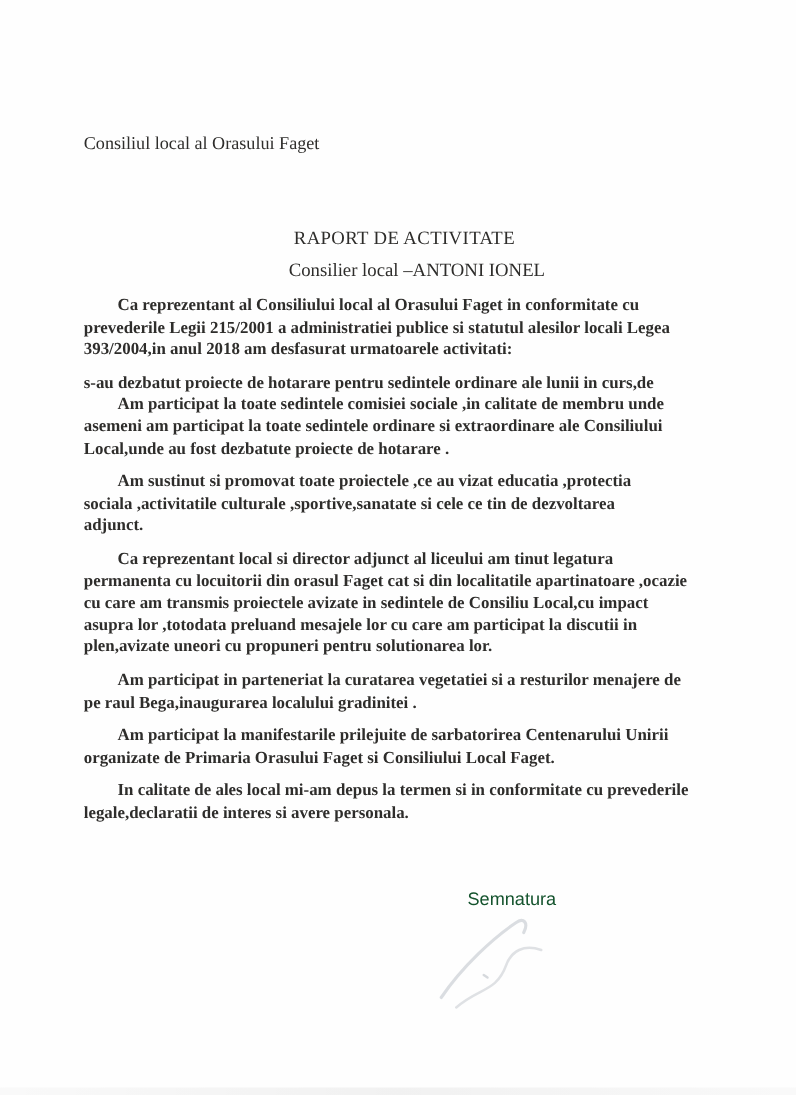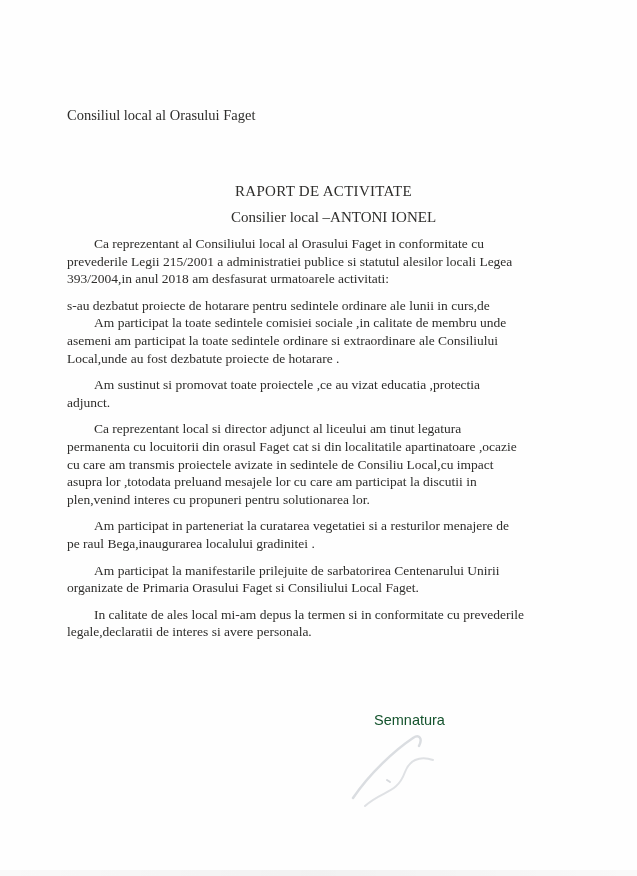--- a/index.html
+++ b/index.html
@@ -45,20 +45,21 @@
   .body-text {
     position: absolute;
     top: 235px;
     left: 67px;
     width: 540px;
     font-size: 13.5px;
     line-height: 17.6px;
   }
   .para {
     margin: 0 0 9px 0;
+    font-weight: bold;
   }
   .line {
     white-space: nowrap;
   }
   .line.first {
     padding-left: 27px;
   }
   .para.last-para .line.first {
     padding-left: 38px;
   }
@@ -108,29 +109,30 @@
 
     <div class="para">
       <div class="line">s-au dezbatut proiecte de hotarare pentru sedintele ordinare ale lunii in curs,de</div>
       <div class="line first">Am participat la toate sedintele comisiei sociale ,in calitate de membru unde</div>
       <div class="line">asemeni am participat la toate sedintele ordinare si extraordinare  ale Consiliului</div>
       <div class="line">Local,unde au fost dezbatute proiecte de hotarare .</div>
     </div>
 
     <div class="para">
       <div class="line first">Am sustinut si promovat toate proiectele ,ce au vizat educatia ,protectia</div>
+      <div class="line">sociala ,activitatile culturale ,sportive,sanatate si cele ce tin de dezvoltarea</div>
       <div class="line">adjunct.</div>
     </div>
 
     <div class="para">
       <div class="line first">Ca reprezentant local si director adjunct al liceului am tinut legatura</div>
       <div class="line">permanenta cu locuitorii din orasul Faget cat si din localitatile apartinatoare ,ocazie</div>
       <div class="line">cu care am transmis proiectele avizate  in sedintele de Consiliu Local,cu impact</div>
       <div class="line">asupra lor ,totodata preluand mesajele lor cu care am participat la discutii in</div>
-      <div class="line">plen,venind interes cu propuneri pentru solutionarea lor.</div>
+      <div class="line">plen,avizate uneori cu propuneri pentru solutionarea lor.</div>
     </div>
 
     <div class="para">
       <div class="line first">Am participat in parteneriat  la  curatarea vegetatiei si a resturilor menajere de</div>
       <div class="line">pe raul Bega,inaugurarea localului gradinitei .</div>
     </div>
 
     <div class="para">
       <div class="line first">Am participat la manifestarile prilejuite de sarbatorirea Centenarului Unirii</div>
       <div class="line">organizate de Primaria Orasului Faget si Consiliului Local Faget.</div>

